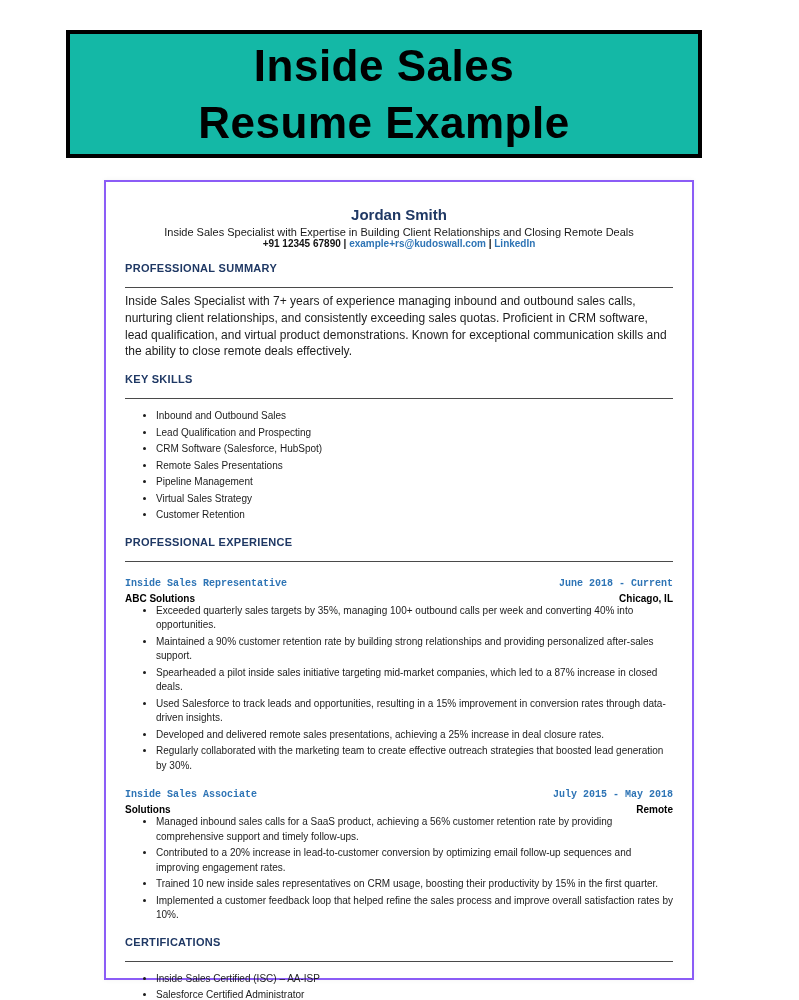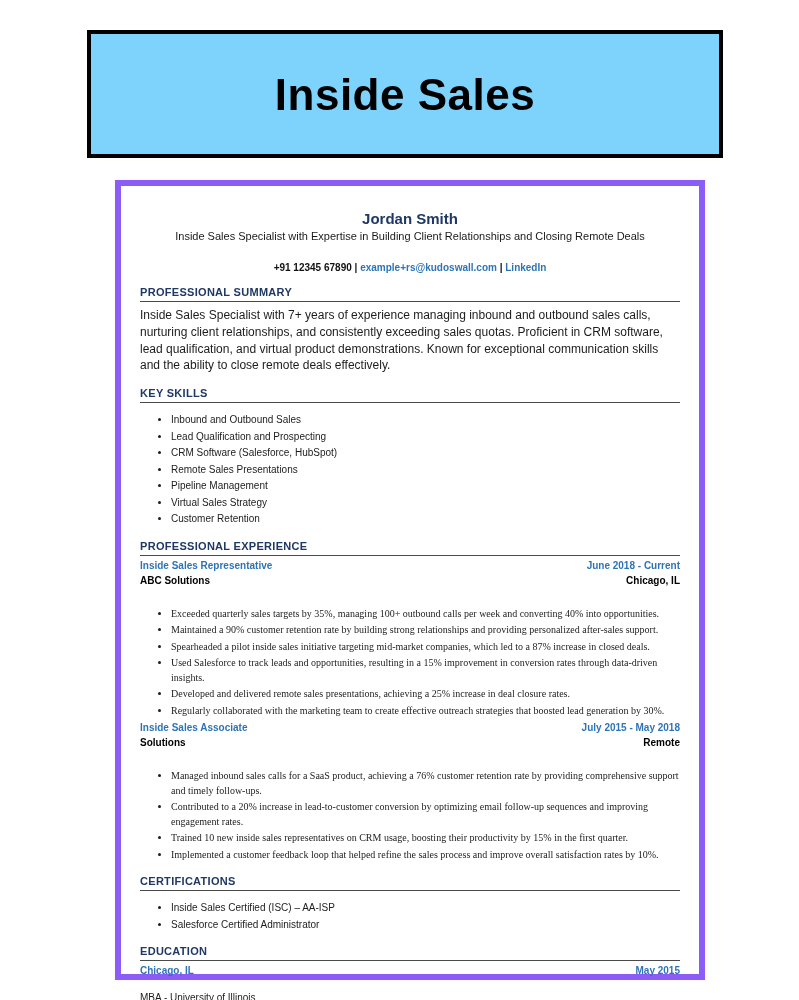--- a/index.html
+++ b/index.html
@@ -1,67 +1,68 @@
 <!DOCTYPE html>
 <html><head>
 <meta charset="utf-8">
 <style>
   html,body { margin:0; padding:0; background:#ffffff; }
   body { width:799px; height:1000px; font-family:"Liberation Sans", sans-serif; }
   .canvas { position:relative; width:799px; height:1000px; background:#ffffff; overflow:hidden; }
 
   
   .banner {
-    position:absolute; left:87px; top:30px; width:628px; height:120px;
-    border:4px solid #000; background:#7dd3fc;
+    position:absolute; left:66px; top:30px; width:628px; height:120px;
+    border:4px solid #000; background:#14b8a6;
     display:flex; flex-direction:column; align-items:center; justify-content:center;
     text-align:center;
   }
   .banner-line { font-size:44px; font-weight:700; color:#000; line-height:57px; letter-spacing:0.5px; }
 
   
   .resume {
-    position:absolute; left:115px; top:180px; width:590px; height:800px;
+    position:absolute; left:104px; top:180px; width:590px; height:800px;
     box-sizing:border-box; padding:24px 19px 20px 19px;
-    background:#fff; border:6px solid #8b5cf6; box-shadow:0 0 5px rgba(0,0,0,0.05);
+    background:#fff; border:2px solid #8b5cf6; box-shadow:0 0 5px rgba(0,0,0,0.05);
   }
 
   .name { font-size:15px; font-weight:700; color:#1F3864; text-align:center; }
   .subtitle { font-size:11px; color:#1a1a1a; text-align:center; margin-top:3px; }
-  .contact { font-size:10px; font-weight:700; color:#111; text-align:center; margin-top:20px; }
+  .contact { font-size:10px; font-weight:700; color:#111; text-align:center; margin-top:0; }
   .contact .link { color:#2E74B5; text-decoration:none; cursor:pointer; }
 
   .section { margin-top:13px; }
   .sec-head {
     font-size:11px; font-weight:700; color:#1F3864; letter-spacing:0.3px;
-    padding-bottom:3px; border-bottom:1px solid #4a4a4a;
+    padding-bottom:13px; border-bottom:1px solid #4a4a4a;
   }
 
   .body-text { font-size:12px; line-height:1.4; color:#1c1c1c; margin:5px 0 0 0; }
 
   ul.bullets { margin:10px 0 0 0; padding:0 0 0 31px; }
   ul.bullets li { font-size:10px; line-height:14.5px; color:#1c1c1c; margin-bottom:2px; }
-  ul.bullets.tight { margin-top:21px;font-family:Liberation Serif, serif; }
+  ul.bullets.tight { margin-top:0; }
 
   .row { display:flex; justify-content:space-between; align-items:baseline; font-size:10px; font-weight:700; }
-  .row.title-row { margin-top:4px; color:#2E74B5; }
+  .row.title-row { margin-top:16px; color:#2E74B5;font-family:Liberation Mono, monospace; }
   .row.title-row span { color:#2E74B5; }
   .row.company-row { margin-top:4px; color:#000; }
   .job { margin-top:2px; }
   .job + .job { margin-top:4px; }
 
   .edu-degree { font-size:10px; color:#1c1c1c; margin-top:16px; }
 </style>
 </head>
 <body>
 
 <div class="canvas">
 
   <div class="banner">
     <div class="banner-line">Inside Sales</div>
+    <div class="banner-line">Resume Example</div>
   </div>
 
   <div class="resume">
 
     <div class="name">Jordan Smith</div>
     <div class="subtitle">Inside Sales Specialist with Expertise in Building Client Relationships and Closing Remote Deals</div>
     <div class="contact">
       <span>+91 12345 67890</span><span> | </span><a class="link">example+rs@kudoswall.com</a><span> | </span><a class="link">LinkedIn</a>
     </div>
 
@@ -108,21 +109,21 @@
       <div class="job">
         <div class="row title-row">
           <span>Inside Sales Associate</span>
           <span>July 2015 - May 2018</span>
         </div>
         <div class="row company-row">
           <span>Solutions</span>
           <span>Remote</span>
         </div>
         <ul class="bullets tight">
-          <li>Managed inbound sales calls for a SaaS product, achieving a 76% customer retention rate by providing comprehensive support and timely follow-ups.</li>
+          <li>Managed inbound sales calls for a SaaS product, achieving a 56% customer retention rate by providing comprehensive support and timely follow-ups.</li>
           <li>Contributed to a 20% increase in lead-to-customer conversion by optimizing email follow-up sequences and improving engagement rates.</li>
           <li>Trained 10 new inside sales representatives on CRM usage, boosting their productivity by 15% in the first quarter.</li>
           <li>Implemented a customer feedback loop that helped refine the sales process and improve overall satisfaction rates by 10%.</li>
         </ul>
       </div>
     </div>
 
     <div class="section">
       <div class="sec-head">CERTIFICATIONS</div>
       <ul class="bullets">

